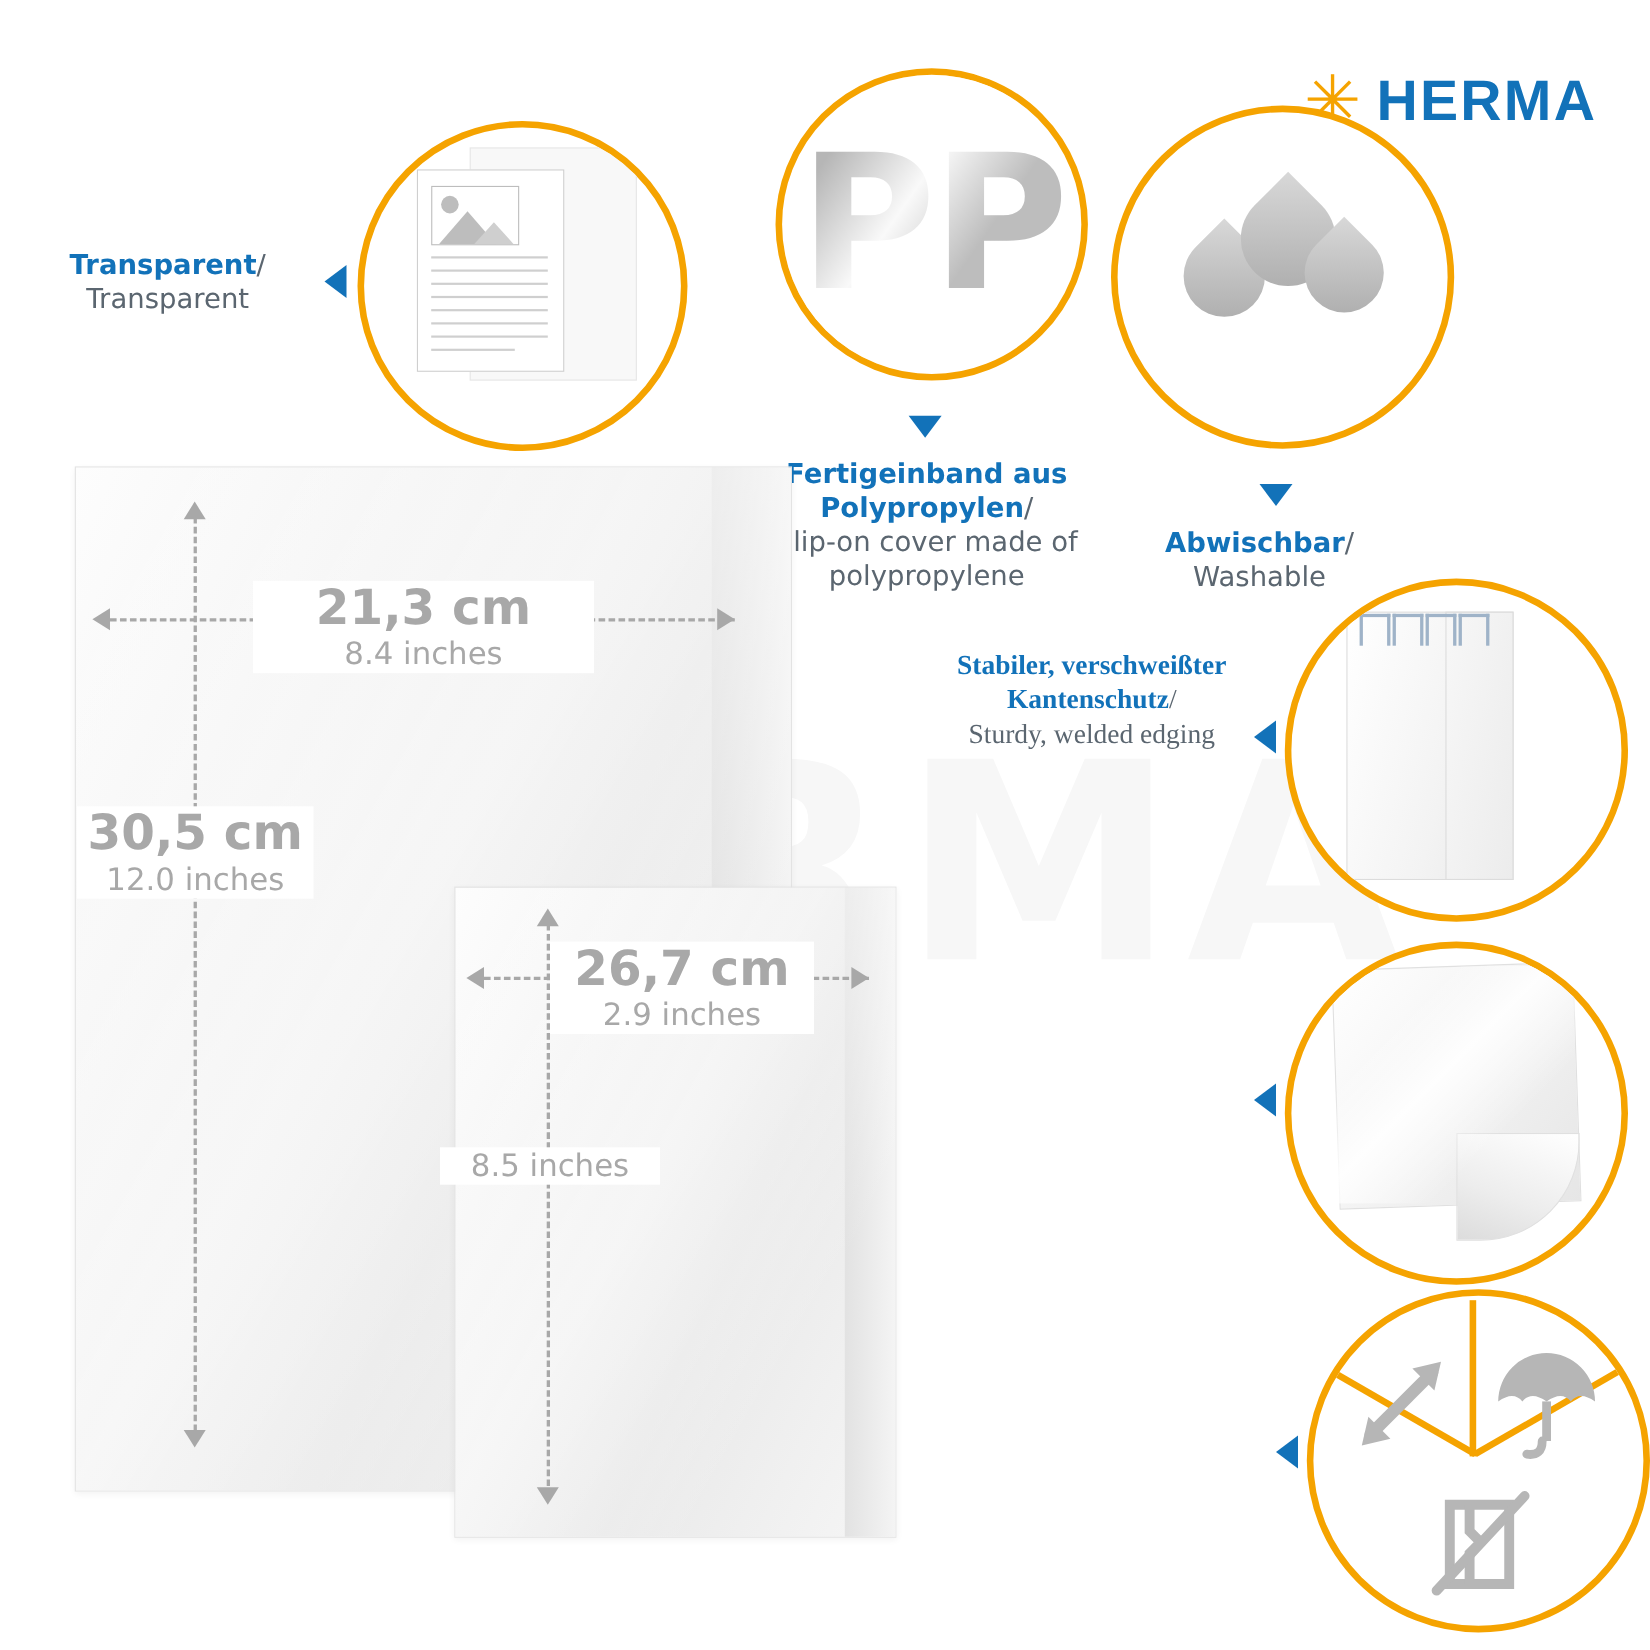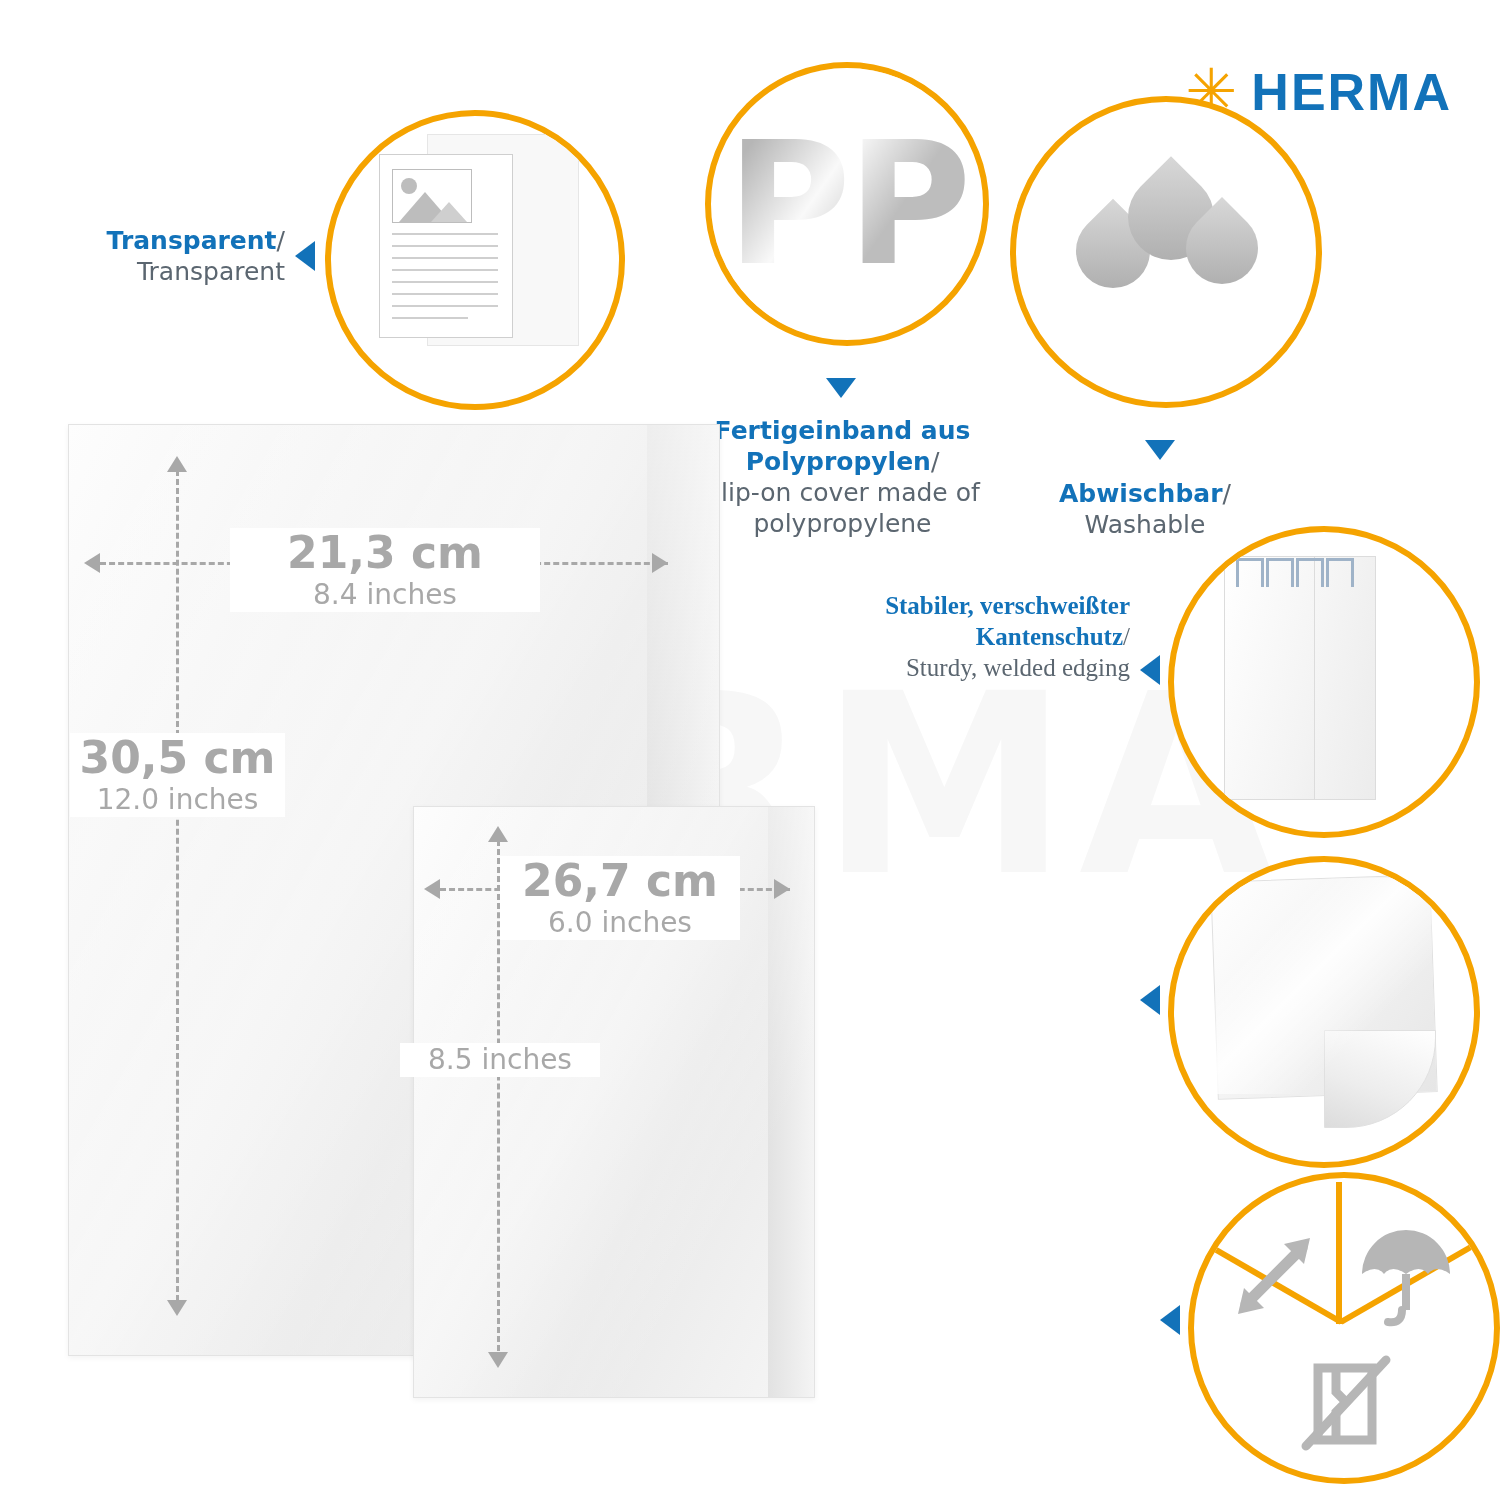--- a/index.html
+++ b/index.html
@@ -73,21 +73,21 @@
     position: absolute;
     font-size: 25px;
     line-height: 31px;
     color: #5b6670;
     font-family: "DejaVu Sans", sans-serif;
   }
   .label .de {
     color: #1272b9;
     font-weight: bold;
   }
-  .label.right-align { text-align: right; }
+  .label.right-align { text-align: center; }
   .label.center-align { text-align: center; }
 
   
   .tri {
     position: absolute;
     width: 0;
     height: 0;
   }
   .tri-left {  
     border-top: 15px solid transparent;
@@ -387,21 +387,21 @@
   <div class="sheet" style="left:413px; top:806px; width:400px; height:590px;">
     <div class="spine" style="right:0; width:46px;"></div>
     <div class="glare" style="left:0; top:0; width:400px; height:590px; opacity:0.5;"></div>
   </div>
 
   <div class="dimline-h" style="left:440px; top:888px; width:350px;"></div>
   <div class="arrowhead ah-left" style="left:424px; top:879px;"></div>
   <div class="arrowhead ah-right" style="left:774px; top:879px;"></div>
   <div class="dim-text" style="left:500px; top:856px; width:240px; background:#ffffff;">
     <span class="big">26,7 cm</span>
-    <span class="small">6.0 inches</span>
+    <span class="small">2.9 inches</span>
   </div>
 
   <div class="dimline-v" style="left:497px; top:840px; height:520px;"></div>
   <div class="arrowhead ah-up" style="left:488px; top:826px;"></div>
   <div class="arrowhead ah-down" style="left:488px; top:1352px;"></div>
   <div class="dim-text" style="left:400px; top:1043px; width:200px; background:#ffffff;">
     <span class="small">8.5 inches</span>
   </div>
 
 </div>

